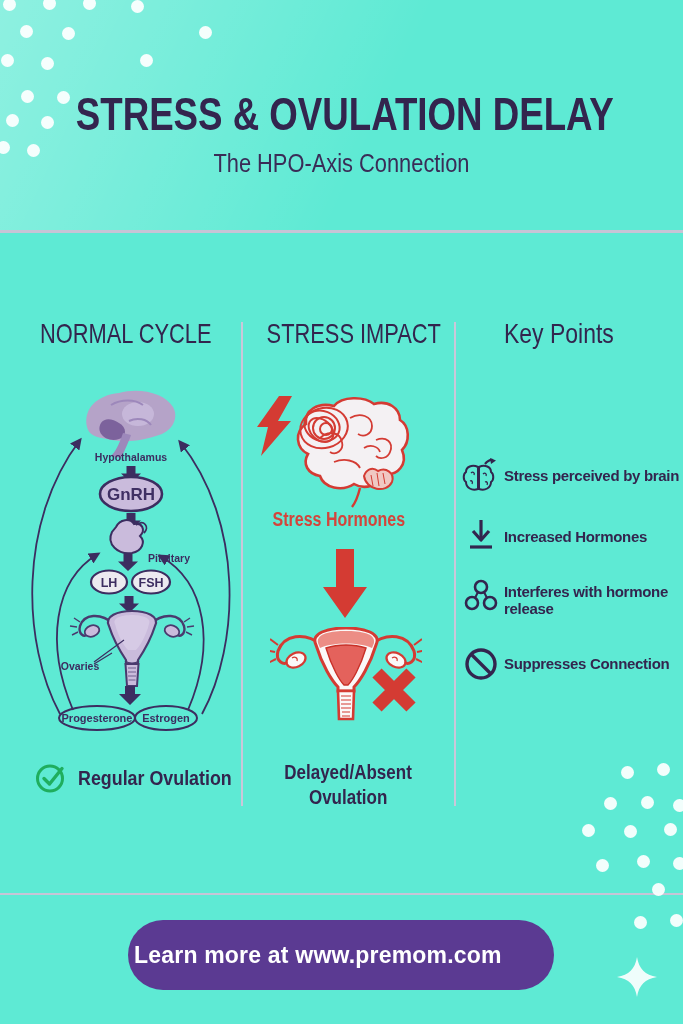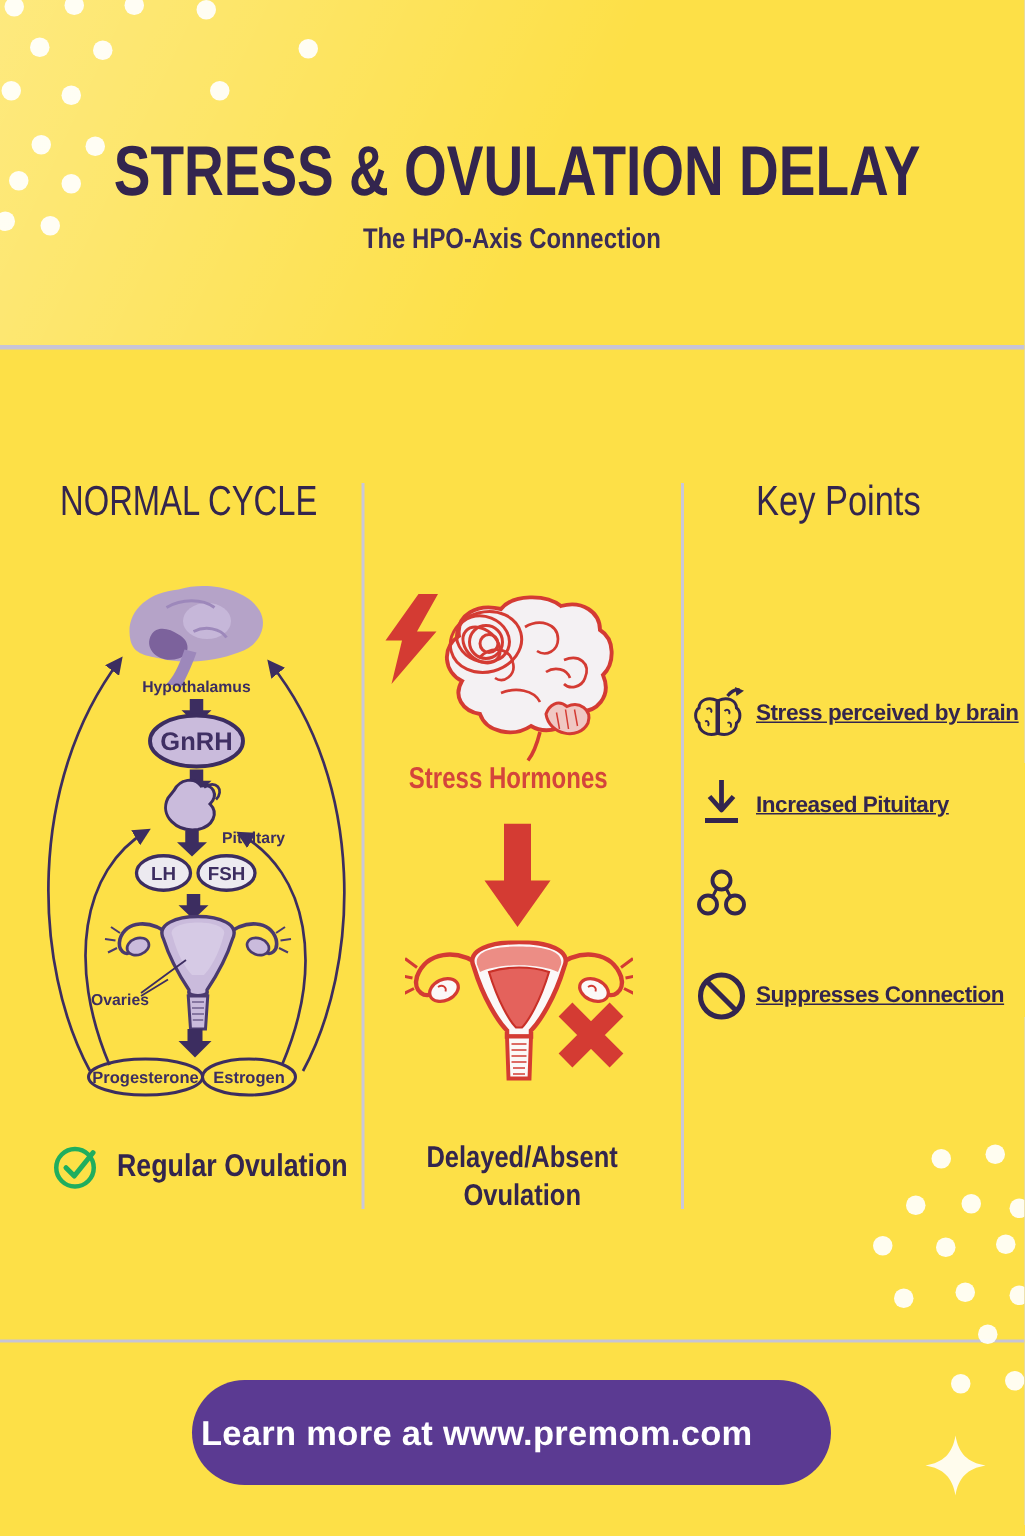--- a/index.html
+++ b/index.html
@@ -1,53 +1,53 @@
 <!DOCTYPE html>
 <html><head>
 <meta charset="utf-8">
 <style>
   html,body{margin:0;padding:0;background:#d8d6da;}
   .canvas{
     position:relative;width:683px;height:1024px;margin:0 auto;
-    background:#fde047;overflow:hidden;
+    background:#5eead4;overflow:hidden;
     font-family:"Liberation Sans",sans-serif;color:#33254e;
   }
   .canvas::before{
     content:"";position:absolute;left:0;top:0;right:0;height:232px;
     background:linear-gradient(115deg,rgba(255,255,255,0.30),rgba(255,255,255,0) 55%);
     pointer-events:none;
   }
   .dot{position:absolute;width:13px;height:13px;border-radius:50%;background:#fff;opacity:.92;}
   .cond{display:inline-block;transform:scaleX(0.78);transform-origin:50% 50%;white-space:nowrap;}
   .cond-l{display:inline-block;transform:scaleX(0.80);transform-origin:0 50%;white-space:nowrap;}
 
   .page-title{position:absolute;top:90px;left:0;right:0;text-align:center;
     font-size:47px;font-weight:700;letter-spacing:0;color:#33254e;line-height:1;}
   .page-subtitle{position:absolute;top:150px;left:0;right:0;text-align:center;
-    font-size:19px;font-weight:700;color:#3a2c57;line-height:1;}
+    font-size:26px;font-weight:400;color:#3a2c57;line-height:1;}
   .hdr-divider{position:absolute;top:230px;left:0;width:683px;height:3px;background:#c7c4d6;}
 
   .col-heading{position:absolute;top:320px;font-size:28px;font-weight:400;color:#33254e;line-height:1;}
   .v-divider{position:absolute;top:322px;width:2px;height:484px;background:#cac7d9;}
 
   
   .hpo-svg{position:absolute;left:18px;top:382px;}
   .svg-label{font-family:"Liberation Sans",sans-serif;font-weight:700;fill:#3c2d60;}
   .result-row{position:absolute;left:34px;top:761px;display:flex;align-items:center;gap:11px;}
   .result-text{font-size:21px;font-weight:700;color:#33254e;}
   .stress-hormones{position:absolute;left:242px;top:508px;width:194px;text-align:center;
     font-size:20px;font-weight:700;color:#d4443b;}
   .delayed-result{position:absolute;left:242px;top:760px;width:213px;text-align:center;
     font-size:20px;font-weight:700;color:#33254e;line-height:25px;}
   .abs{position:absolute;}
 
   
   .kp-item-icon{position:absolute;left:462px;}
   .kp-item-text{position:absolute;left:504px;width:178px;font-size:15px;font-weight:700;
-    color:#33254e;letter-spacing:-0.3px;line-height:17px;text-decoration:underline;}
+    color:#33254e;letter-spacing:-0.3px;line-height:17px;}
 
   
   .ftr-divider{position:absolute;top:893px;left:0;width:683px;height:2px;background:#c7c4d6;}
   .learn-btn{position:absolute;left:128px;top:920px;width:426px;height:70px;border-radius:36px;
     background:#5b3a92;border:none;cursor:pointer;display:flex;align-items:center;justify-content:flex-start;}
   .learn-btn span{color:#fff;font-size:23px;font-weight:700;letter-spacing:0.2px;
     font-family:"Liberation Sans",sans-serif;}
 </style>
 </head>
 <body>
@@ -57,20 +57,23 @@
   <div class="page-title">
     <span class="cond">STRESS &amp; OVULATION DELAY</span>
   </div>
   <div class="page-subtitle">
     <span class="cond" style="transform:scaleX(0.84);">The HPO-Axis Connection</span>
   </div>
   <div class="hdr-divider"></div>
 
   <div class="col-heading" style="left:40px;">
     <span class="cond-l" style="transform:scaleX(0.78);">NORMAL CYCLE</span>
+  </div>
+  <div class="col-heading" style="left:242px;width:213px;text-align:center;">
+    <span class="cond">STRESS IMPACT</span>
   </div>
   <div class="col-heading" style="left:504px;">
     <span class="cond-l" style="transform:scaleX(0.82);">Key Points</span>
   </div>
 
   <div class="v-divider" style="left:241px;"></div>
   <div class="v-divider" style="left:454px;"></div>
 
   <svg class="hpo-svg" width="228" height="362" viewBox="0 0 228 362">
     <defs>
@@ -223,31 +226,34 @@
   </div>
 
   <svg class="kp-item-icon" style="left:464px;top:518px;" width="34" height="36" viewBox="0 0 34 36">
     <g stroke="#33254e" stroke-width="3.2" fill="none">
       <path d="M 17,2 L 17,20"></path>
       <path d="M 9,13 L 17,22 L 25,13" stroke-linejoin="round"></path>
       <path d="M 6,29 L 28,29"></path>
     </g>
   </svg>
   <div class="kp-item-text" style="top:528px;">
-    <span>Increased Pituitary</span>
+    <span>Increased Hormones</span>
   </div>
 
   <svg class="kp-item-icon" style="left:463px;top:578px;" width="36" height="36" viewBox="0 0 36 36">
     <g stroke="#33254e" stroke-width="2.6" fill="none">
       <circle cx="18" cy="9" r="6"></circle>
       <circle cx="9" cy="25" r="6"></circle>
       <circle cx="27" cy="25" r="6"></circle>
       <path d="M 15,14 L 12,20 M 21,14 L 24,20" stroke-width="2"></path>
     </g>
   </svg>
+  <div class="kp-item-text" style="top:583px;">
+    <span>Interferes with hormone release</span>
+  </div>
 
   <svg class="kp-item-icon" style="left:463px;top:646px;" width="36" height="36" viewBox="0 0 36 36">
     <circle cx="18" cy="18" r="14" fill="none" stroke="#33254e" stroke-width="3.4"></circle>
     <path d="M 8.5,8.5 L 27.5,27.5" stroke="#33254e" stroke-width="3.4"></path>
   </svg>
   <div class="kp-item-text" style="top:655px;">
     <span>Suppresses Connection</span>
   </div>
 
   <div class="ftr-divider"></div>

